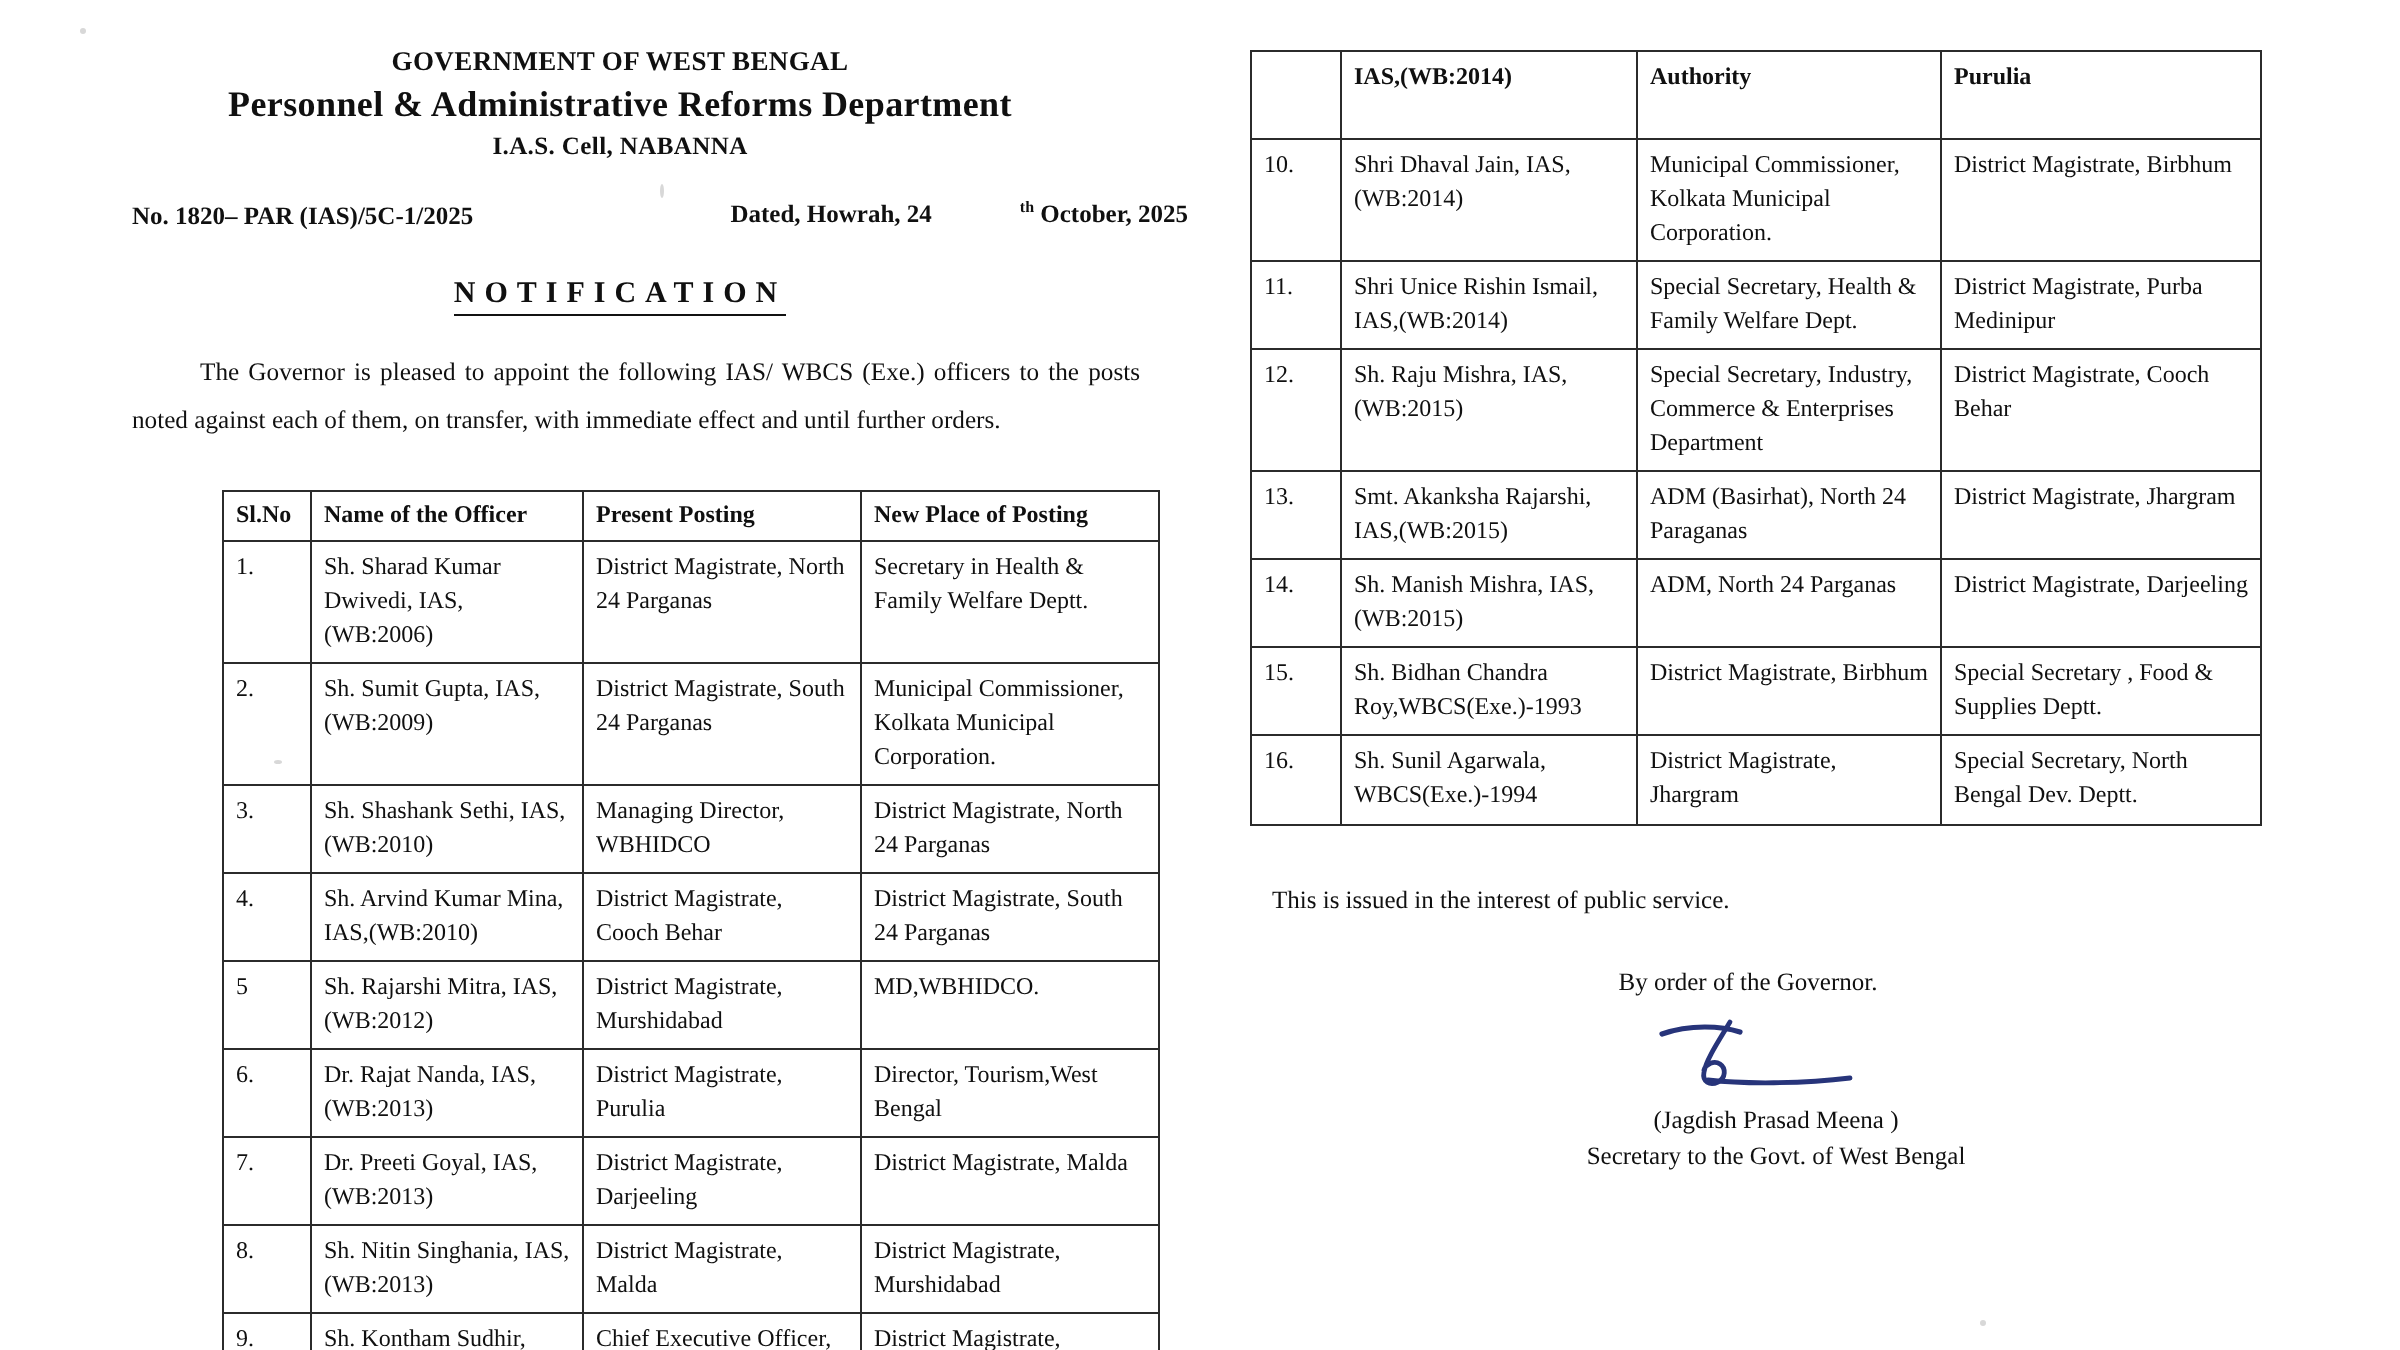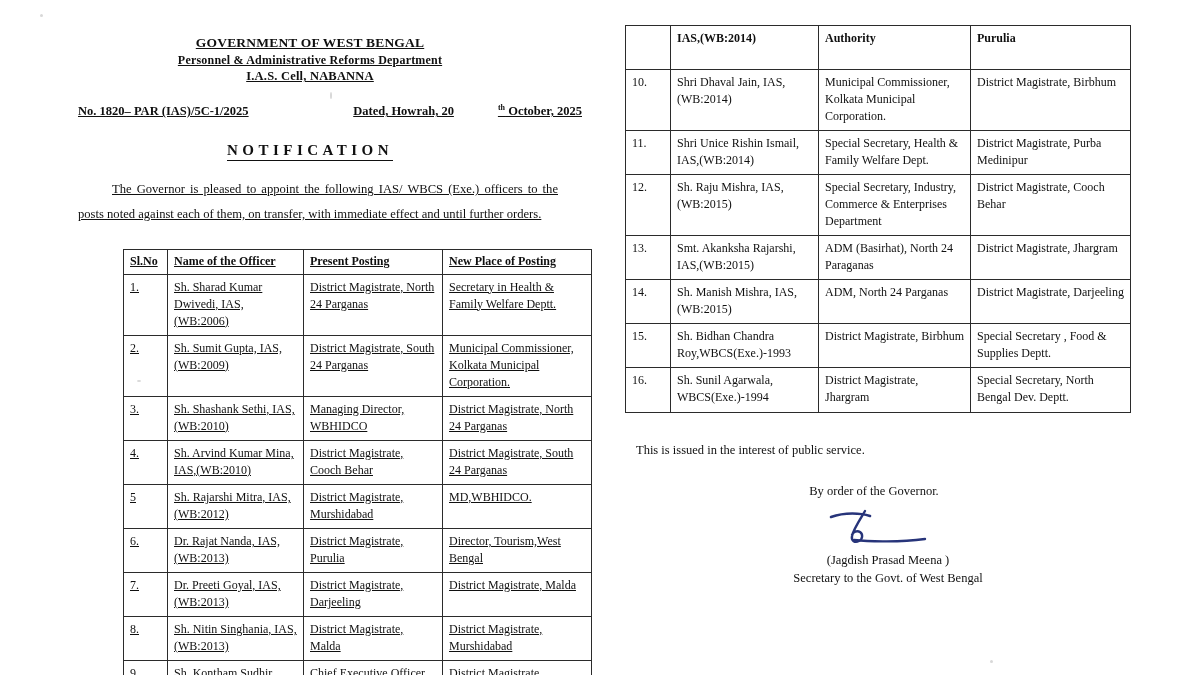--- a/index.html
+++ b/index.html
@@ -16,42 +16,41 @@
     position: relative;
   }
   .page {
     position: absolute;
     inset: 0;
     display: flex;
   }
   .col-left {
     width: 620px;
     position: relative;
-    padding: 16px;
+    padding: 4px;
     box-sizing: border-box;
-    text-decoration: underline;
   }
   .col-right {
     width: 580px;
     position: relative;
     box-sizing: border-box;
   }
 
   
   .letterhead {
     text-align: center;
     padding-top: 18px;
     line-height: 1.35;
   }
   .letterhead .lh-line {
     font-weight: bold;
     letter-spacing: .2px;
   }
   .lh-1 { font-size: 13.5px; }
-  .lh-2 { font-size: 12px; }
+  .lh-2 { font-size: 18px; }
   .lh-3 { font-size: 12.5px; }
 
   .refrow {
     display: flex;
     justify-content: space-between;
     align-items: baseline;
     margin: 18px 22px 0 62px;
     font-weight: bold;
     font-size: 12.5px;
   }
@@ -163,21 +162,21 @@
   <div class="col-left">
 
     <div class="letterhead">
       <div class="lh-line lh-1">GOVERNMENT OF WEST BENGAL</div>
       <div class="lh-line lh-2">Personnel &amp; Administrative Reforms Department</div>
       <div class="lh-line lh-3">I.A.S. Cell, NABANNA</div>
     </div>
 
     <div class="refrow">
       <span>No. 1820– PAR (IAS)/5C-1/2025</span>
-      <span><span>Dated, Howrah, 20</span><sup>th</sup><span> October, 2025</span></span>
+      <span><span>Dated, Howrah, 24</span><sup>th</sup><span> October, 2025</span></span>
     </div>
 
     <div class="notif-wrap">
       <span class="notif">NOTIFICATION</span>
     </div>
 
     <p class="body-para">The Governor is pleased to appoint the following IAS/ WBCS (Exe.) officers to the posts noted against each of them, on transfer, with immediate effect and until further orders.</p>
 
     <div class="tbl-left-wrap">
       <table class="officers tbl-left">

